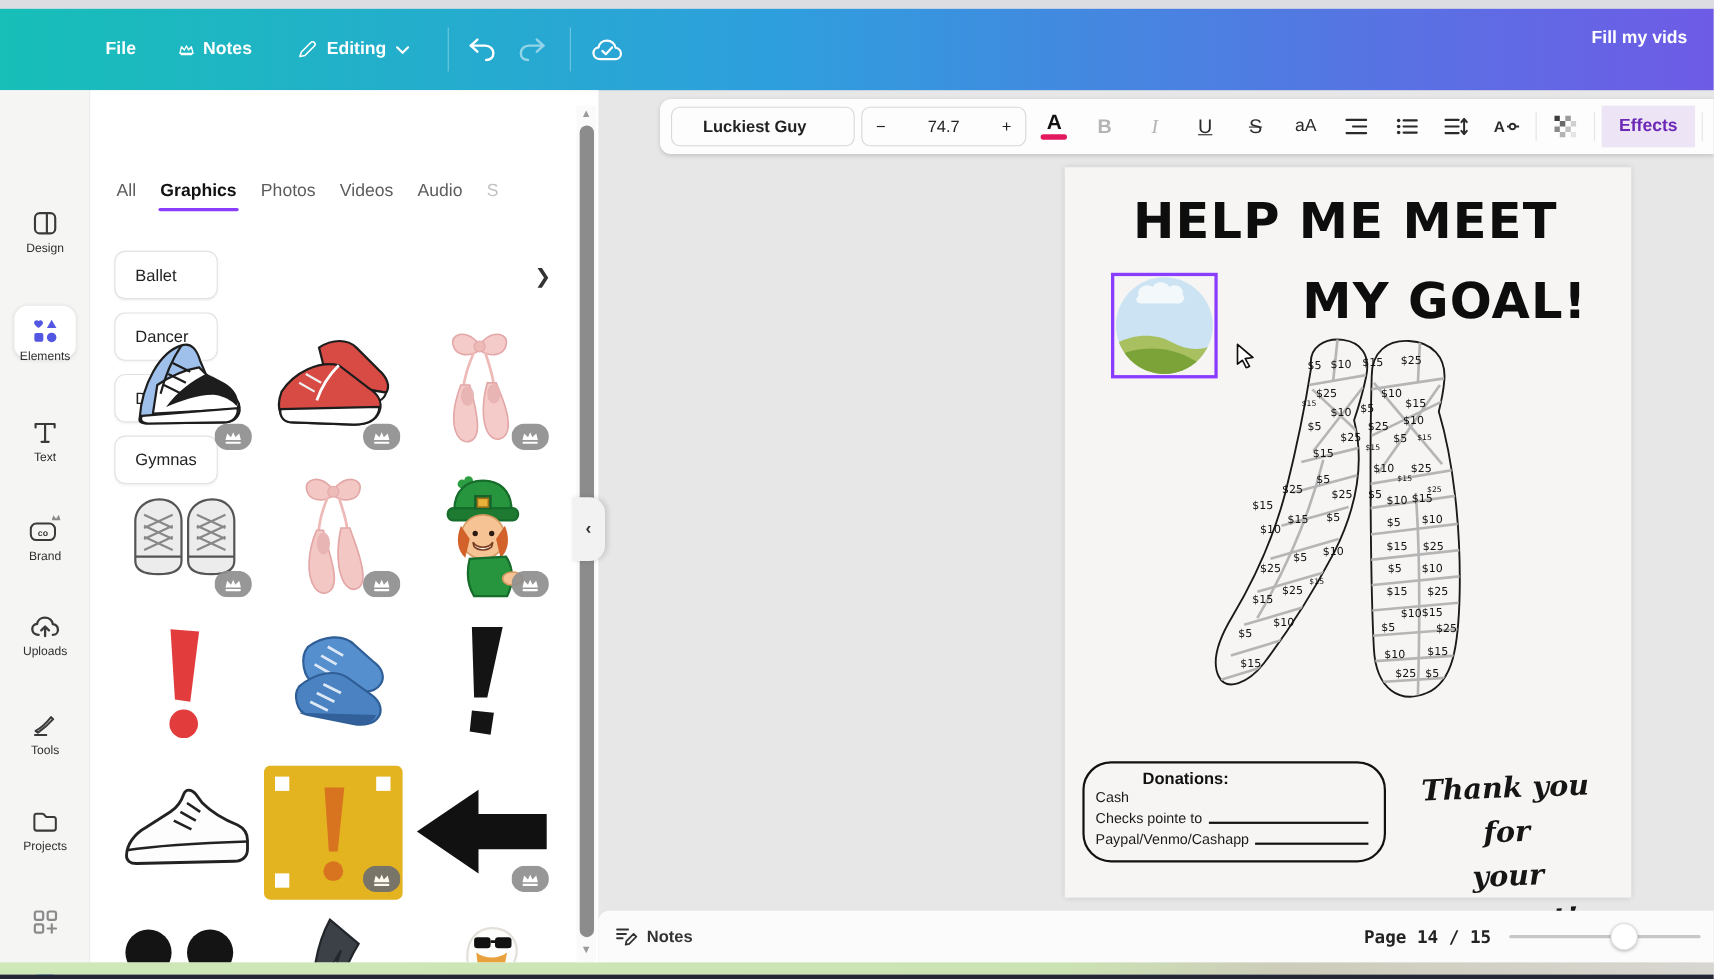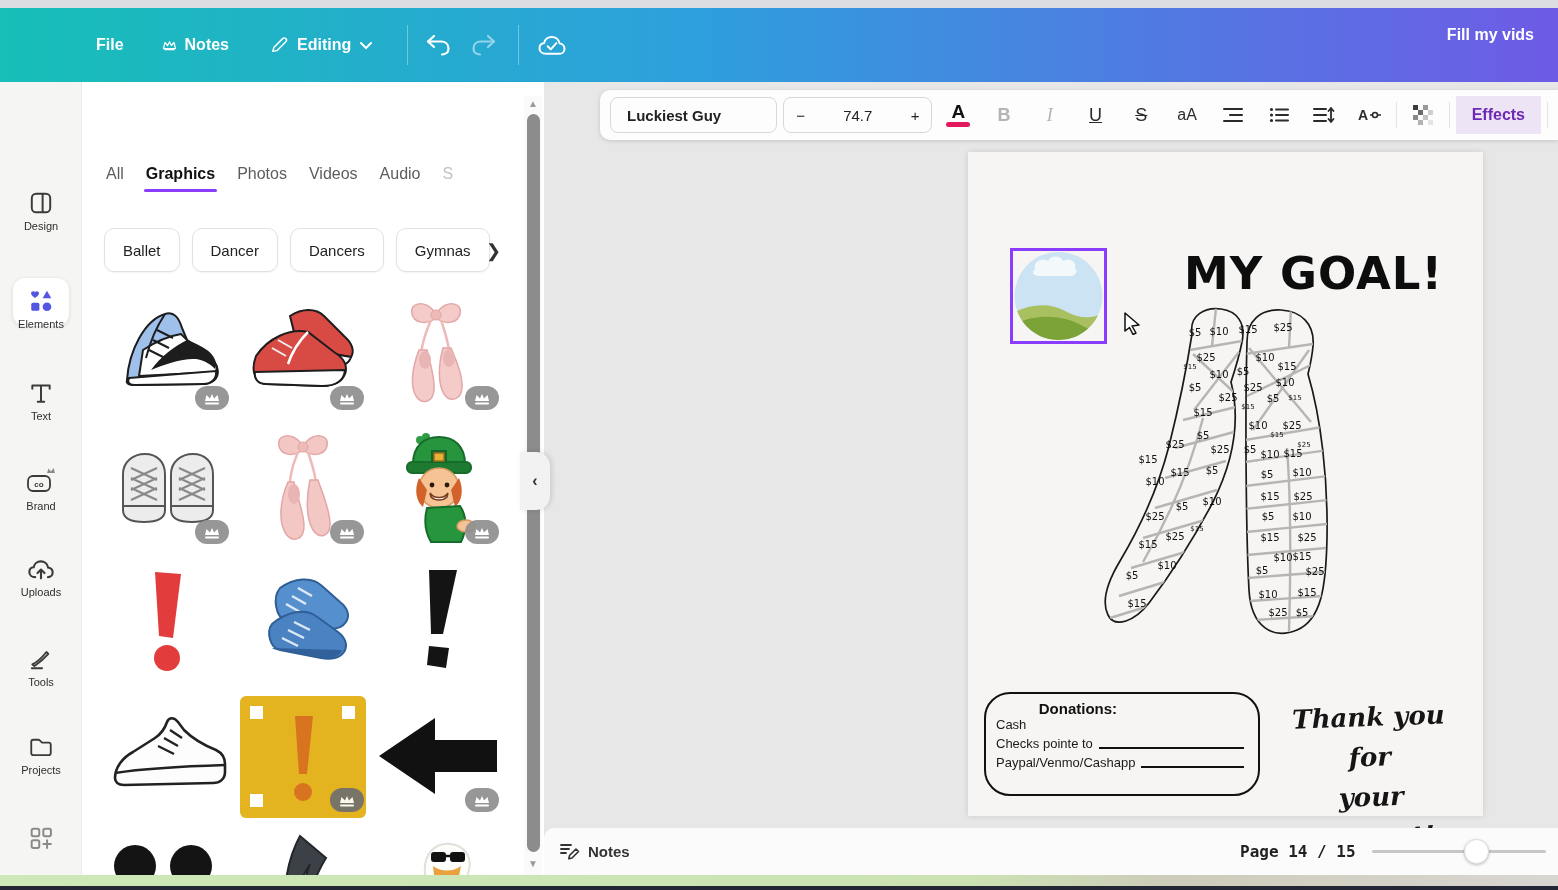--- a/index.html
+++ b/index.html
@@ -28,63 +28,63 @@
   #panel { left:82px; top:82px; width:462px; height:793px; background:#ffffff; overflow:hidden; }
   #search-box { position:absolute; left:22px; top:21px; width:400px; height:44px; border:1px solid #d6d6d6; border-radius:10px;
     display:flex; align-items:center; gap:10px; padding:0 12px; background:#fff; }
   #search-input { border:none; outline:none; flex:1; font-size:16px; color:#2b2b2b; font-family:"Liberation Sans",sans-serif; background:transparent; }
   #search-clear { width:22px; height:22px; border-radius:50%; background:#b9b9b9; color:#fff; font-size:13px; display:flex; align-items:center; justify-content:center; cursor:pointer; }
   #tabs { position:absolute; left:24px; top:83px; width:420px; display:flex; gap:22px; align-items:flex-end; }
   .tab { font-size:16px; color:#5c5c5c; padding-bottom:9px; cursor:pointer; position:relative; white-space:nowrap; }
   .tab.active { color:#111; font-weight:700; }
   .tab.active::after { content:""; position:absolute; left:-2px; right:-2px; bottom:0; height:3px; border-radius:2px; background:#8b3dff; }
   .tab.faded { color:#c2c2c2; }
-  #chips { position:absolute; left:22px; top:146px; display:flex; gap:12px; }
+  #chips { position:absolute; left:22px; top:146px; display:flex; gap:12px;flex-direction:column; }
   .chip { height:44px; padding:0 18px; border:1px solid #e2e2e2; border-radius:10px; background:#fff;
     display:flex; align-items:center; font-size:15px; color:#222; box-shadow:0 1px 2px rgba(0,0,0,.05); cursor:pointer; white-space:nowrap; }
   #chips-chevron { position:absolute; left:404px; top:158px; color:#333; font-size:18px; cursor:pointer; }
 
   .tile { position:absolute; width:130px; height:124px; cursor:pointer; }
   .badge { position:absolute; right:4px; bottom:4px; opacity:.92; }
 
   
   #panel-scrollbar-track { left:524px; top:96px; width:18px; height:779px; background:#fafafa; }
   #panel-scroll-up { left:526px; top:98px; width:14px; height:12px; color:#9a9a9a; font-size:10px; text-align:center; cursor:pointer; }
   #panel-scroll-down { left:526px; top:858px; width:14px; height:12px; color:#9a9a9a; font-size:10px; text-align:center; cursor:pointer; }
   #panel-scroll-thumb { left:527px; top:114px; width:13px; height:738px; background:#8c8c8c; border-radius:7px; cursor:pointer; }
   #collapse-handle { left:520px; top:452px; width:30px; height:58px; background:#f2f2f2; border-radius:0 14px 14px 0;
     box-shadow:2px 0 5px rgba(0,0,0,.12); display:flex; align-items:center; justify-content:center;
     color:#333; font-size:16px; font-weight:700; cursor:pointer; }
 
   
   #fmt-toolbar { left:600px; top:90px; width:958px; height:50px; background:#fdfdfd; border-radius:10px 0 0 10px;
     box-shadow:0 1px 4px rgba(0,0,0,.15); display:flex; align-items:center; gap:6px; padding:0 10px; }
   #font-box { width:168px; height:36px; border:1px solid #d8d8d8; border-radius:8px; display:flex; align-items:center;
-    padding:0 16px; font-size:15px; font-weight:700; color:#222; cursor:pointer; }
+    padding:0 28px; font-size:15px; font-weight:700; color:#222; cursor:pointer; }
   #size-box { width:150px; height:36px; border:1px solid #d8d8d8; border-radius:8px; display:flex; align-items:center;
     justify-content:space-between; padding:0 12px; font-size:15px; color:#222; }
   #size-box span { cursor:pointer; }
   .fmt-btn { width:40px; height:38px; display:flex; align-items:center; justify-content:center; border-radius:6px;
     font-size:18px; color:#2b2b2b; cursor:pointer; }
   .fmt-btn.dim { color:#b4b4b4; }
   .fmt-divider { width:1px; height:26px; background:#e4e4e4; }
   #color-btn { display:flex; flex-direction:column; align-items:center; justify-content:center; gap:2px; }
   #color-btn .letter { font-size:19px; font-weight:700; color:#111; line-height:17px; }
   #color-btn .swatch { width:24px; height:5px; border-radius:3px; }
   #effects-btn { height:38px; padding:0 16px; border-radius:0; background:#ede5f6; color:#6d28b5;
     font-size:16px; font-weight:700; display:flex; align-items:center; cursor:pointer; }
 
   
   #page { left:968px; top:152px; width:515px; height:664px; background:#f7f5f3; box-shadow:0 0 6px rgba(0,0,0,.12); }
   .poster-font { font-family:"DejaVu Sans", sans-serif; font-weight:900; color:#0d0d0d; letter-spacing:1px; }
   #poster-title1 { position:absolute; left:20px; top:22px; width:470px; text-align:center; font-size:45px; }
   #poster-title2 { position:absolute; left:20px; top:95px; width:455px; text-align:right; font-size:45px; }
   #poster-subtitle { position:absolute; left:10px; top:468px; width:495px; text-align:center; font-size:34px; letter-spacing:.5px; }
   #img-placeholder { position:absolute; left:42px; top:96px; width:97px; height:96px; border:3px solid #8b3dff; background:#f7f5f3; cursor:pointer; }
-  #donation-box { position:absolute; left:16px; top:540px; width:276px; height:104px; border:2.5px solid #111; border-radius:26px; padding:6px 10px 0 10px; }
+  #donation-box { position:absolute; left:16px; top:540px; width:276px; height:92px; border:2.5px solid #111; border-radius:26px; padding:6px 10px 0 10px; }
   #donation-heading { font-size:15px; font-weight:700; color:#111; text-align:center; width:65%; }
   .don-line { display:flex; align-items:flex-end; font-size:13px; color:#1a1a1a; margin-top:4px; }
   .don-rule { flex:1; border-bottom:2.5px solid #111; margin:0 4px 2px 6px; }
   #thanks { position:absolute; left:310px; top:545px; width:185px; text-align:center;
     font-family:"DejaVu Serif", serif; font-style:italic; font-weight:700; font-size:26px; color:#151515;
     transform:rotate(-2deg); line-height:40px; }
   #shoes-svg { position:absolute; left:127px; top:148px; }
   #shoes-svg .lbl { font-family:"DejaVu Sans",sans-serif; font-size:10px; fill:#111; text-anchor:middle; dominant-baseline:middle; }
   #shoes-svg .lbl.small { font-size:7px; }
   #cursor { position:absolute; left:108px; top:60px; }
@@ -517,20 +517,21 @@
     </svg>
   </div>
   <div class="fmt-divider"></div>
   <div id="effects-btn">
       <span>Effects</span>
     </div>
   <div class="fmt-divider"></div>
 </div>
 
 <main id="page" class="abs">
+  <div id="poster-title1" class="poster-font">HELP ME MEET</div>
   <div id="poster-title2" class="poster-font">MY GOAL!</div>
 
   <div id="img-placeholder">
     <svg width="91" height="90" viewBox="0 0 91 90">
       <defs>
           <clipPath id="circleClip">
             <circle cx="45.5" cy="45" r="44"></circle>
           </clipPath>
         </defs>
       <g clip-path="url(#circleClip)">

